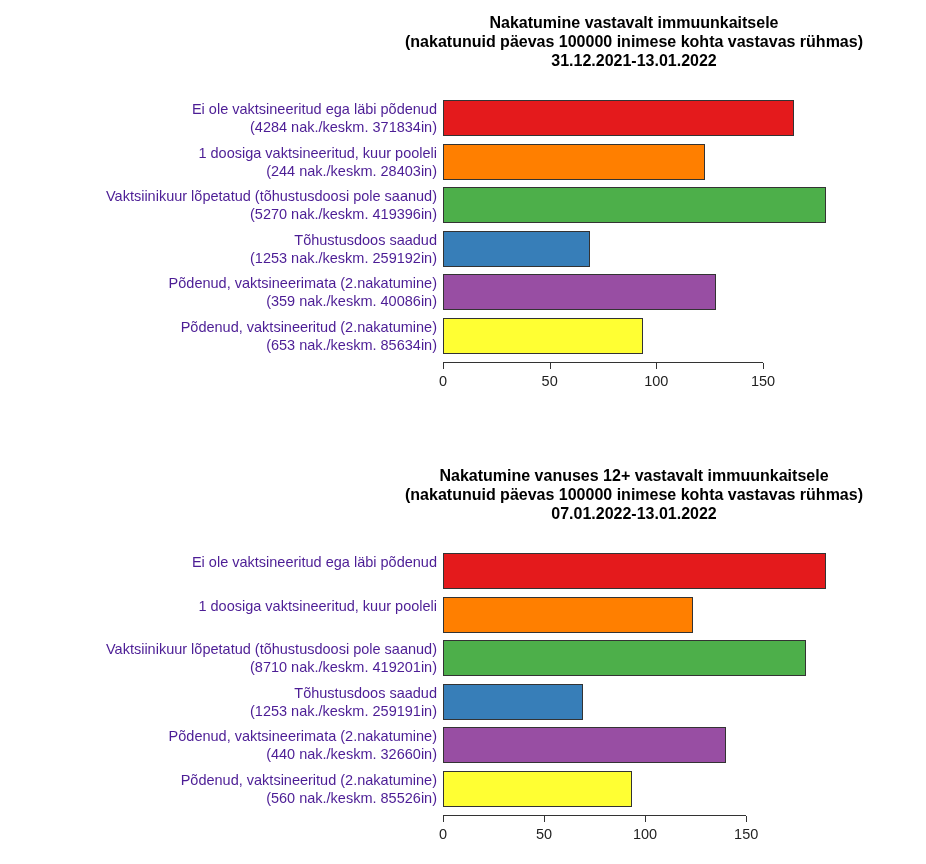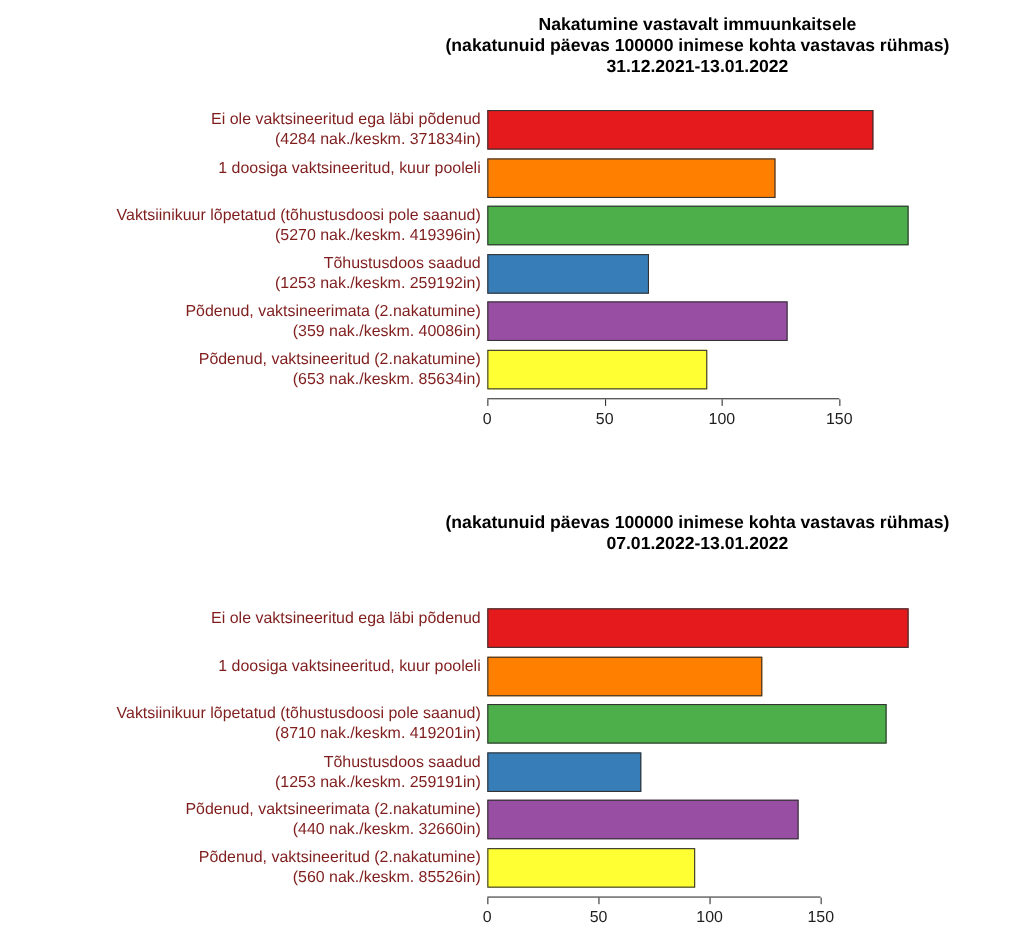--- a/index.html
+++ b/index.html
@@ -11,21 +11,21 @@
   #chart-1 { top:0; }
   #chart-2 { top:453px; }
   .chart-title {
     position:absolute; top:13px; left:342px; width:584px;
     text-align:center; font-weight:bold; font-size:16px; line-height:19px;
     color:#000000; white-space:nowrap;
   }
   .plot-area { position:absolute; inset:0; }
   .bar-label {
     position:absolute; left:0; width:437px; text-align:right;
-    font-size:14.5px; line-height:18px; color:#7f1d1d; white-space:nowrap;
+    font-size:14.5px; line-height:18px; color:#4c1d95; white-space:nowrap;
   }
   .label-line { height:18px; }
   .bar {
     position:absolute; left:443px; height:36px;
     border:1px solid #333333; box-sizing:border-box;
   }
   .x-axis { position:absolute; left:443px; top:362px; height:34px; }
   .axis-line { position:absolute; top:0; left:0; height:1px; background:#333333; }
   .axis-tick { position:absolute; top:1px; width:1px; height:6px; background:#333333; }
   .axis-tick-label {
@@ -45,20 +45,21 @@
       <div class="title-line">31.12.2021-13.01.2022</div>
     </header>
     <div class="plot-area">
         <div class="bar-label" style="top: 100px;">
           <div class="label-line">Ei ole vaktsineeritud ega läbi põdenud</div>
           <div class="label-line">(4284 nak./keskm. 371834in)</div>
         </div>
         <div class="bar" style="top: 100px; width: 351.1px; background: rgb(228, 26, 28); border-color: rgb(51, 51, 51);"></div>
         <div class="bar-label" style="top: 143.5px;">
           <div class="label-line">1 doosiga vaktsineeritud, kuur pooleli</div>
+          <div class="label-line">(244 nak./keskm. 28403in)</div>
         </div>
         <div class="bar" style="top: 143.5px; width: 261.8px; background: rgb(255, 127, 0); border-color: rgb(51, 51, 51);"></div>
         <div class="bar-label" style="top: 187px;">
           <div class="label-line">Vaktsiinikuur lõpetatud (tõhustusdoosi pole saanud)</div>
           <div class="label-line">(5270 nak./keskm. 419396in)</div>
         </div>
         <div class="bar" style="top: 187px; width: 382.9px; background: rgb(77, 175, 74); border-color: rgb(51, 51, 51);"></div>
         <div class="bar-label" style="top: 230.5px;">
           <div class="label-line">Tõhustusdoos saadud</div>
           <div class="label-line">(1253 nak./keskm. 259192in)</div>
@@ -83,20 +84,21 @@
         <div class="axis-tick-label" style="left: 106.7px;">50</div>
         <div class="axis-tick" style="left: 213.3px;"></div>
         <div class="axis-tick-label" style="left: 213.3px;">100</div>
         <div class="axis-tick" style="left: 320px;"></div>
         <div class="axis-tick-label" style="left: 320px;">150</div>
       </div>
   </section>
 
   <section class="chart" id="chart-2">
     <header class="chart-title">
+      <div class="title-line">Nakatumine vanuses 12+ vastavalt immuunkaitsele</div>
       <div class="title-line">(nakatunuid päevas 100000 inimese kohta vastavas rühmas)</div>
       <div class="title-line">07.01.2022-13.01.2022</div>
     </header>
     <div class="plot-area">
         <div class="bar-label" style="top: 100px;">
           <div class="label-line">Ei ole vaktsineeritud ega läbi põdenud</div>
         </div>
         <div class="bar" style="top: 100px; width: 383px; background: rgb(228, 26, 28); border-color: rgb(51, 51, 51);"></div>
         <div class="bar-label" style="top: 143.5px;">
           <div class="label-line">1 doosiga vaktsineeritud, kuur pooleli</div>

